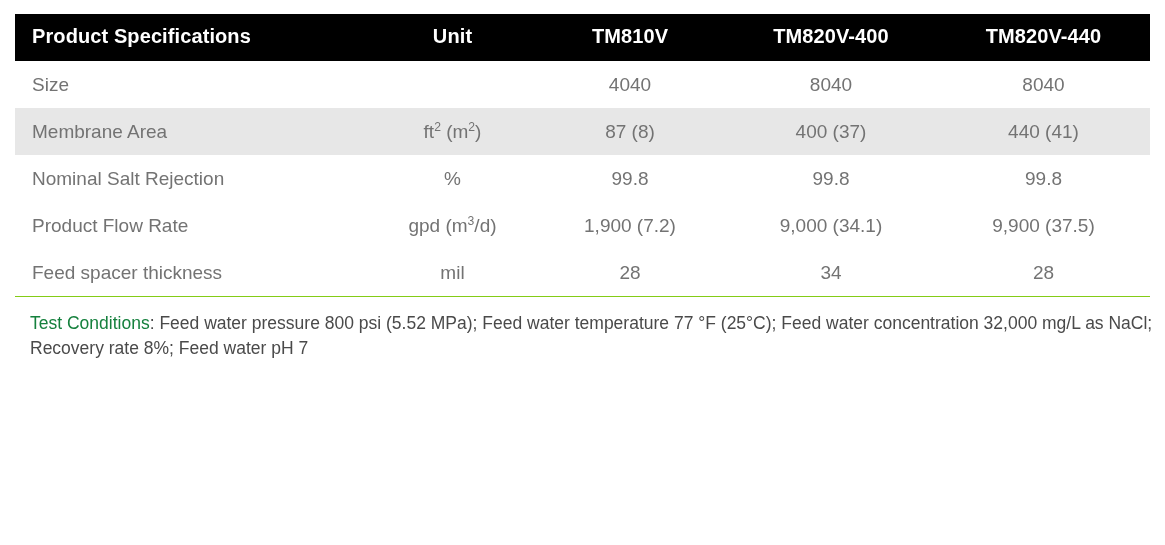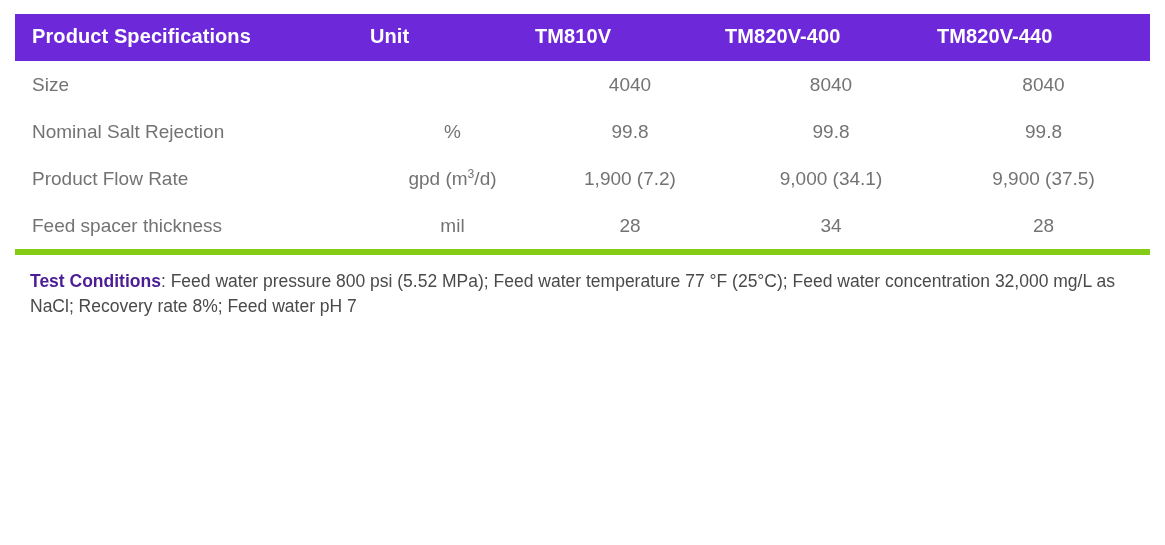--- a/index.html
+++ b/index.html
@@ -26,54 +26,54 @@
     border-collapse: collapse;
     table-layout: fixed;
   }
   table.spec col.c-name  { width: 355px; }
   table.spec col.c-unit  { width: 165px; }
   table.spec col.c-v1    { width: 190px; }
   table.spec col.c-v2    { width: 212px; }
   table.spec col.c-v3    { width: 213px; }
 
   thead th {
-    background: #6d28d9;
+    background: #000000;
     color: #ffffff;
     font-size: 20px;
     font-weight: bold;
     height: 45px;
     padding: 0 0 2px 0;
     vertical-align: middle;
     letter-spacing: 0.1px;
   }
   thead th.h-name {
     text-align: left;
     padding-left: 17px;
   }
-  thead th.h-ctr { text-align: left; }
+  thead th.h-ctr { text-align: center; }
 
   tbody td {
     height: 47px;
     font-size: 19px;
     color: #737373;
     vertical-align: middle;
     padding: 0;
     border: 0;
   }
   tbody td.t-name {
     text-align: left;
     padding-left: 17px;
   }
   tbody td.t-ctr { text-align: center; }
 
   tbody tr.alt td { background: #e7e7e7; }
   tbody tr.plain td { background: #ffffff; }
 
   tbody tr.last td {
-    border-bottom: 6px solid #84cc16;
+    border-bottom: 1px solid #84cc16;
   }
 
   sup {
     font-size: 0.64em;
     vertical-align: super;
     line-height: 0;
   }
 
   .notes {
     padding: 14px 15px 0 15px;
@@ -81,22 +81,22 @@
     box-sizing: content-box;
   }
   .note {
     font-size: 17.5px;
     line-height: 25px;
     color: #4a4a4a;
     margin: 0 0 14px 0;
     max-width: 1128px;
   }
   .note .lbl {
-    font-weight: bold;
-    color: #4c1d95;
+    font-weight: normal;
+    color: #15803d;
   }
 </style>
 </head>
 <body>
 
 <div class="sheet">
 
   <table class="spec">
     <colgroup>
       <col class="c-name">
@@ -114,20 +114,27 @@
         <th class="h-ctr">TM820V-440</th>
       </tr>
     </thead>
     <tbody id="spec-body">
         <tr class="plain">
           <td class="t-name">Size</td>
           <td class="t-ctr"></td>
           <td class="t-ctr">4040</td>
           <td class="t-ctr">8040</td>
           <td class="t-ctr">8040</td>
+        </tr>
+        <tr class="alt">
+          <td class="t-name">Membrane Area</td>
+          <td class="t-ctr">ft<sup>2</sup> (m<sup>2</sup>)</td>
+          <td class="t-ctr">87 (8)</td>
+          <td class="t-ctr">400 (37)</td>
+          <td class="t-ctr">440 (41)</td>
         </tr>
         <tr class="plain">
           <td class="t-name">Nominal Salt Rejection</td>
           <td class="t-ctr">%</td>
           <td class="t-ctr">99.8</td>
           <td class="t-ctr">99.8</td>
           <td class="t-ctr">99.8</td>
         </tr>
         <tr class="plain">
           <td class="t-name">Product Flow Rate</td>

